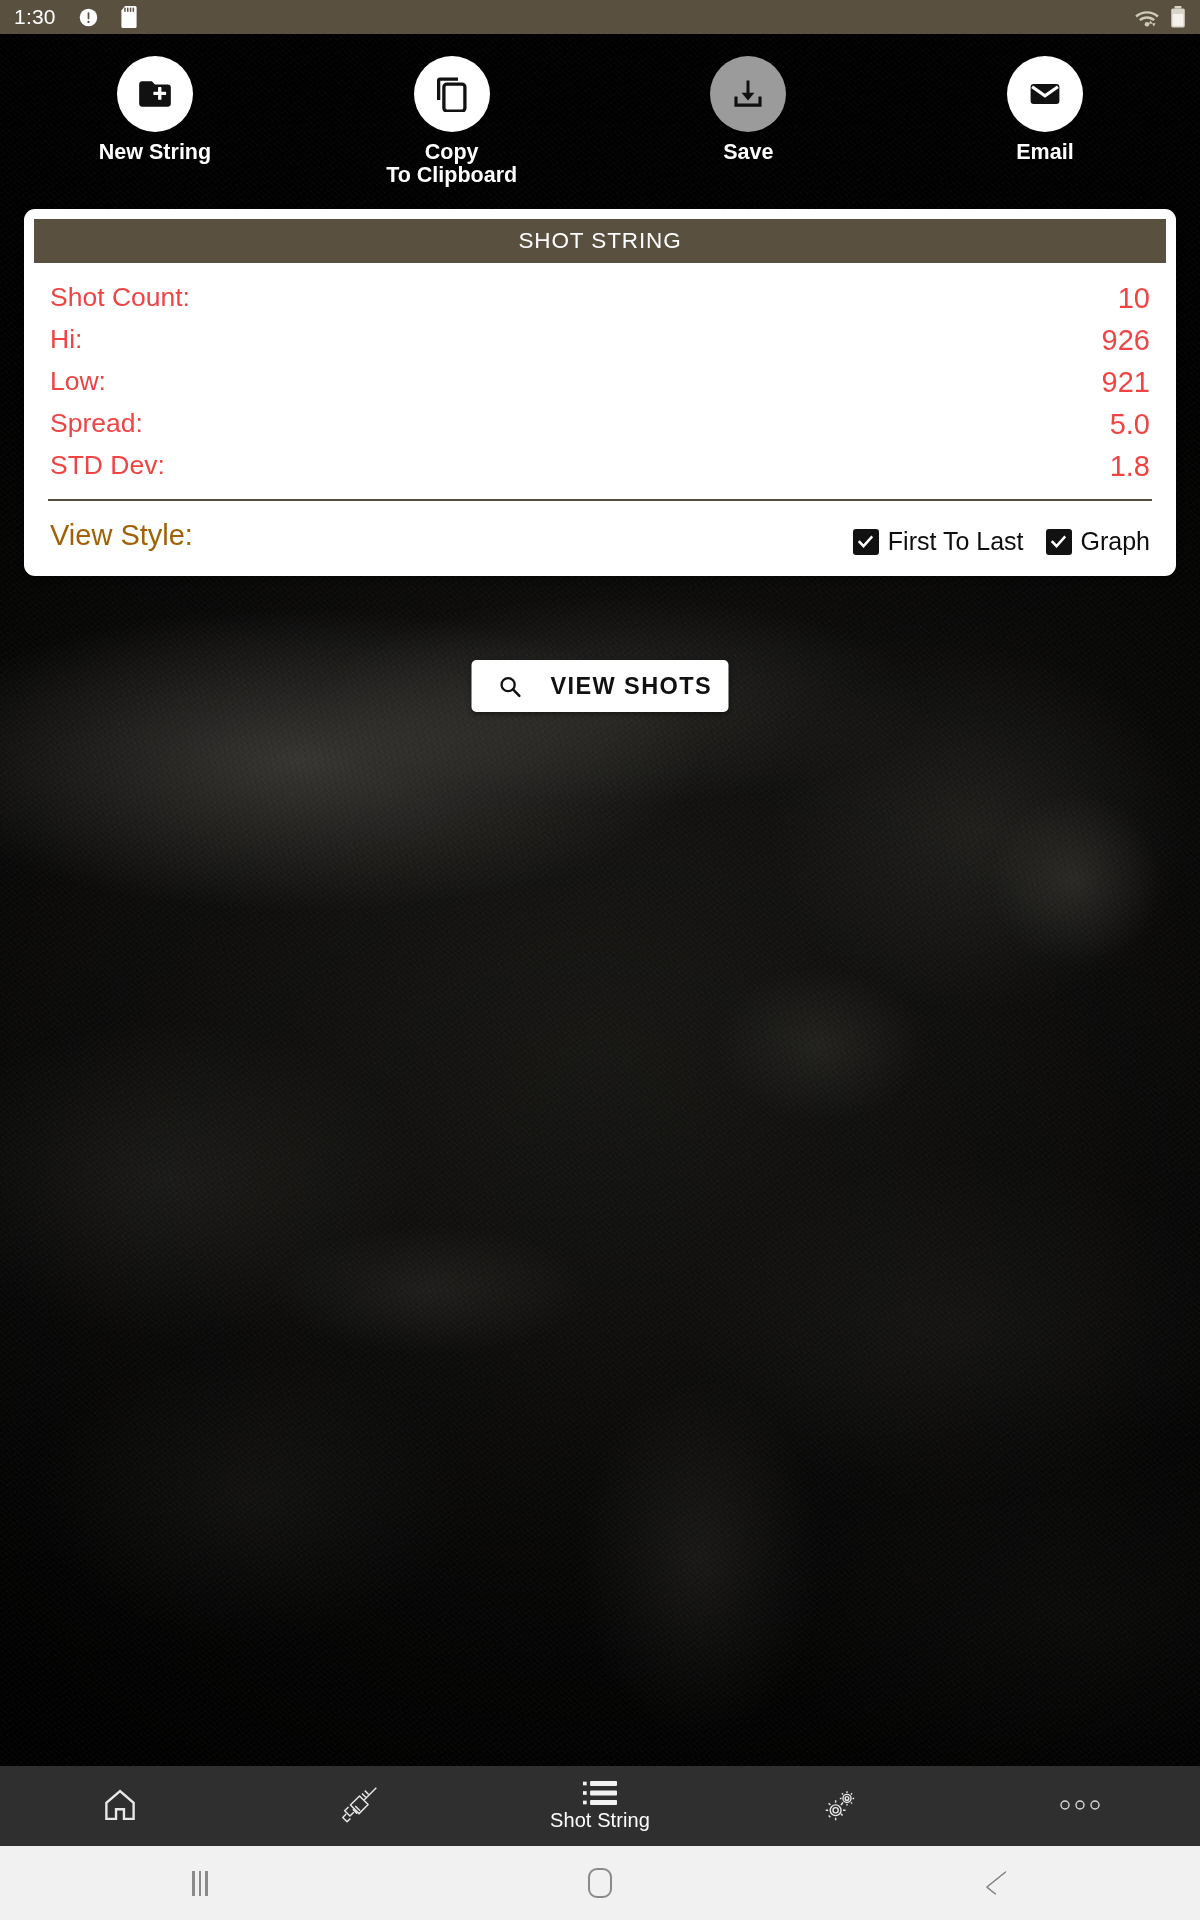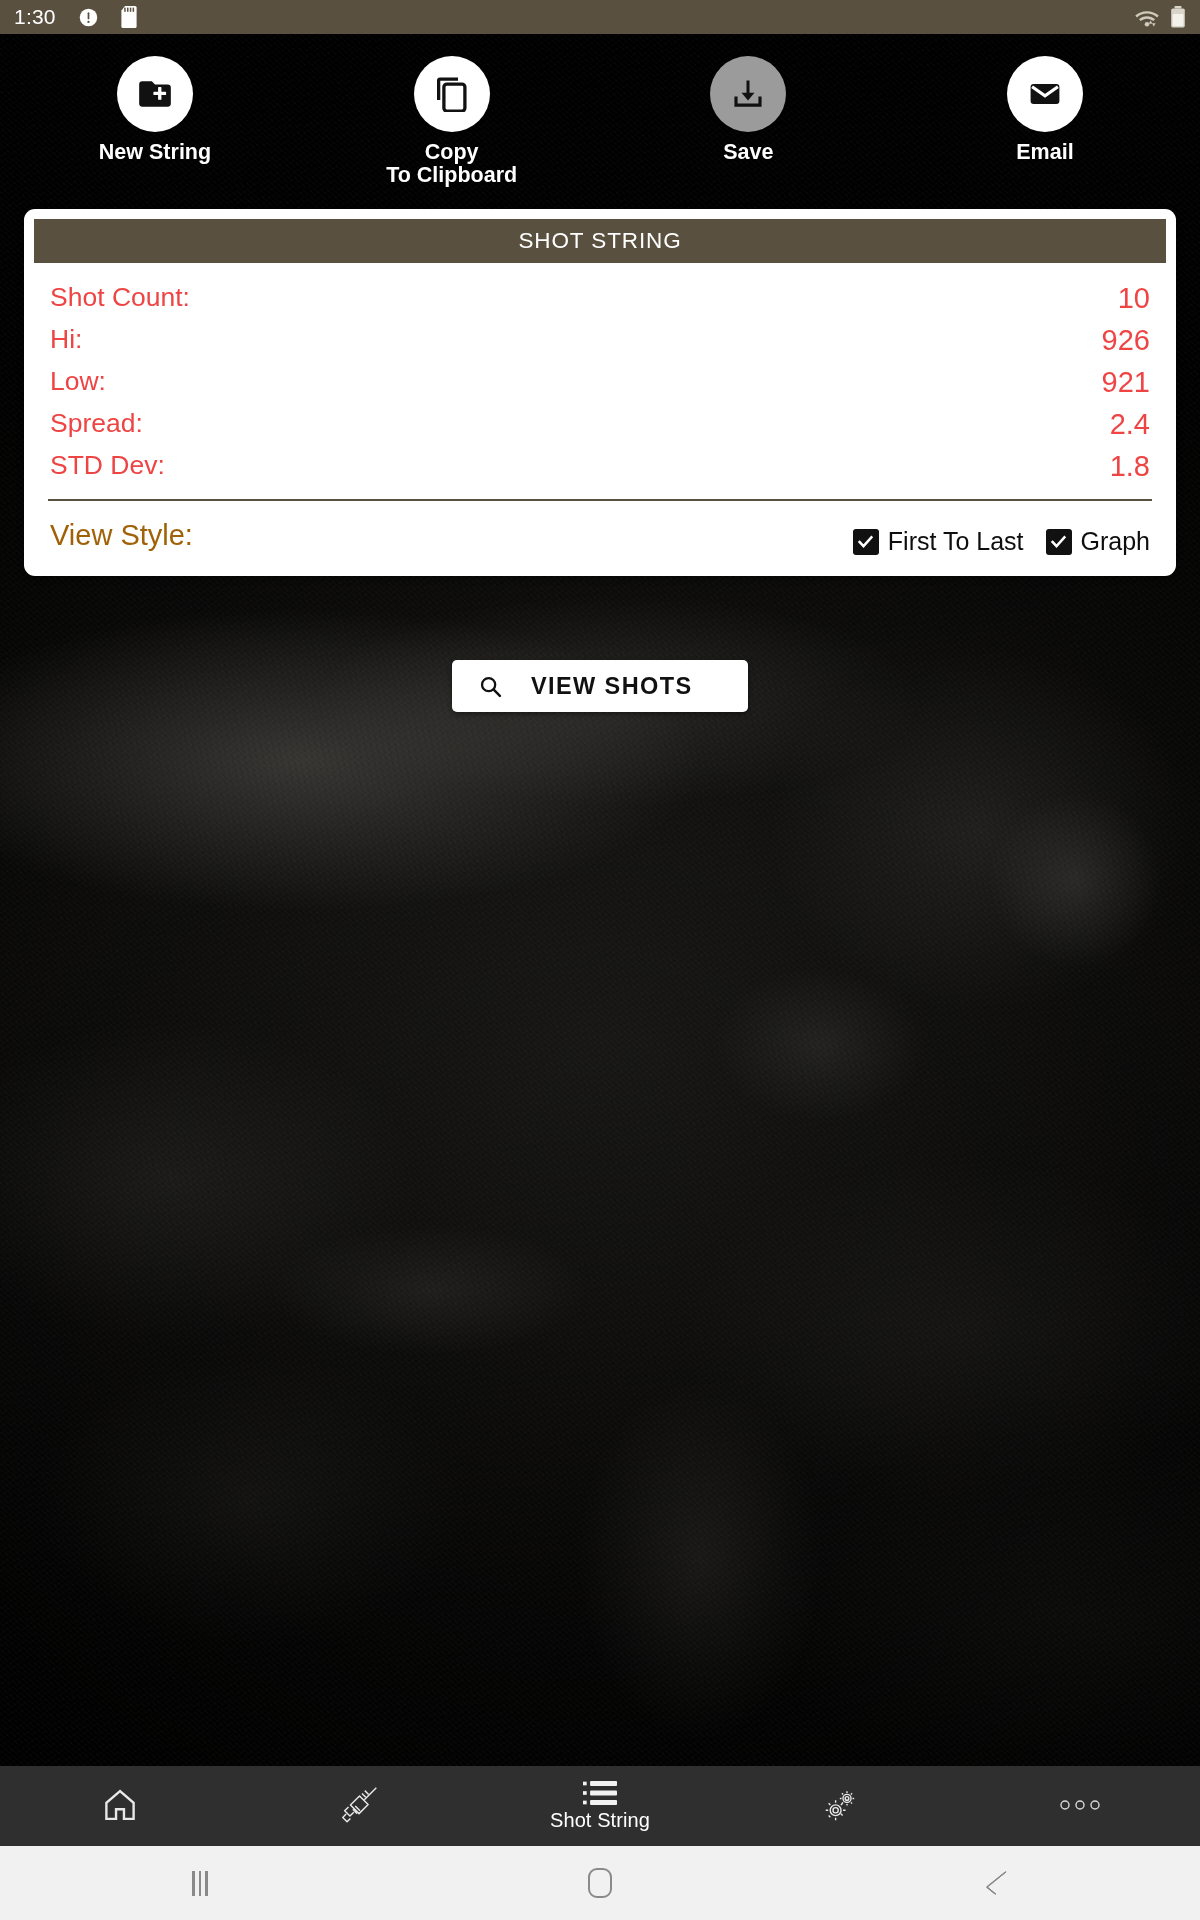--- a/index.html
+++ b/index.html
@@ -135,21 +135,21 @@
   .cbox {
     width: 26px; height: 26px; border-radius: 3px;
     background: #111111;
     display: flex; align-items: center; justify-content: center;
   }
   .cbwrap .cb-label { font-size: 25px; color: #0e0e0e; }
 
   
   #viewshots {
     position: absolute; top: 660px; left: 50%; transform: translateX(-50%);
-    width: 296px; height: 52px;
+    width: 257px; height: 52px;
     background: #ffffff; border-radius: 5px;
     display: flex; align-items: center;
     padding-left: 26px; gap: 28px;
     cursor: pointer; z-index: 12;
     box-shadow: 0 2px 5px rgba(0,0,0,.45);
   }
   #viewshots .vb-label {
     font-size: 23.5px; font-weight: bold; letter-spacing: 1.4px; color: #111;
   }
 
@@ -311,21 +311,21 @@
       <div class="stat-row">
         <span class="s-label">Hi:</span>
         <span class="s-val">926</span>
       </div>
       <div class="stat-row">
         <span class="s-label">Low:</span>
         <span class="s-val">921</span>
       </div>
       <div class="stat-row">
         <span class="s-label">Spread:</span>
-        <span class="s-val">2.4</span>
+        <span class="s-val">5.0</span>
       </div>
       <div class="stat-row">
         <span class="s-label">STD Dev:</span>
         <span class="s-val">1.8</span>
       </div>
     </div>
 
     <div id="card-divider"></div>
 
     <div id="viewstyle">

